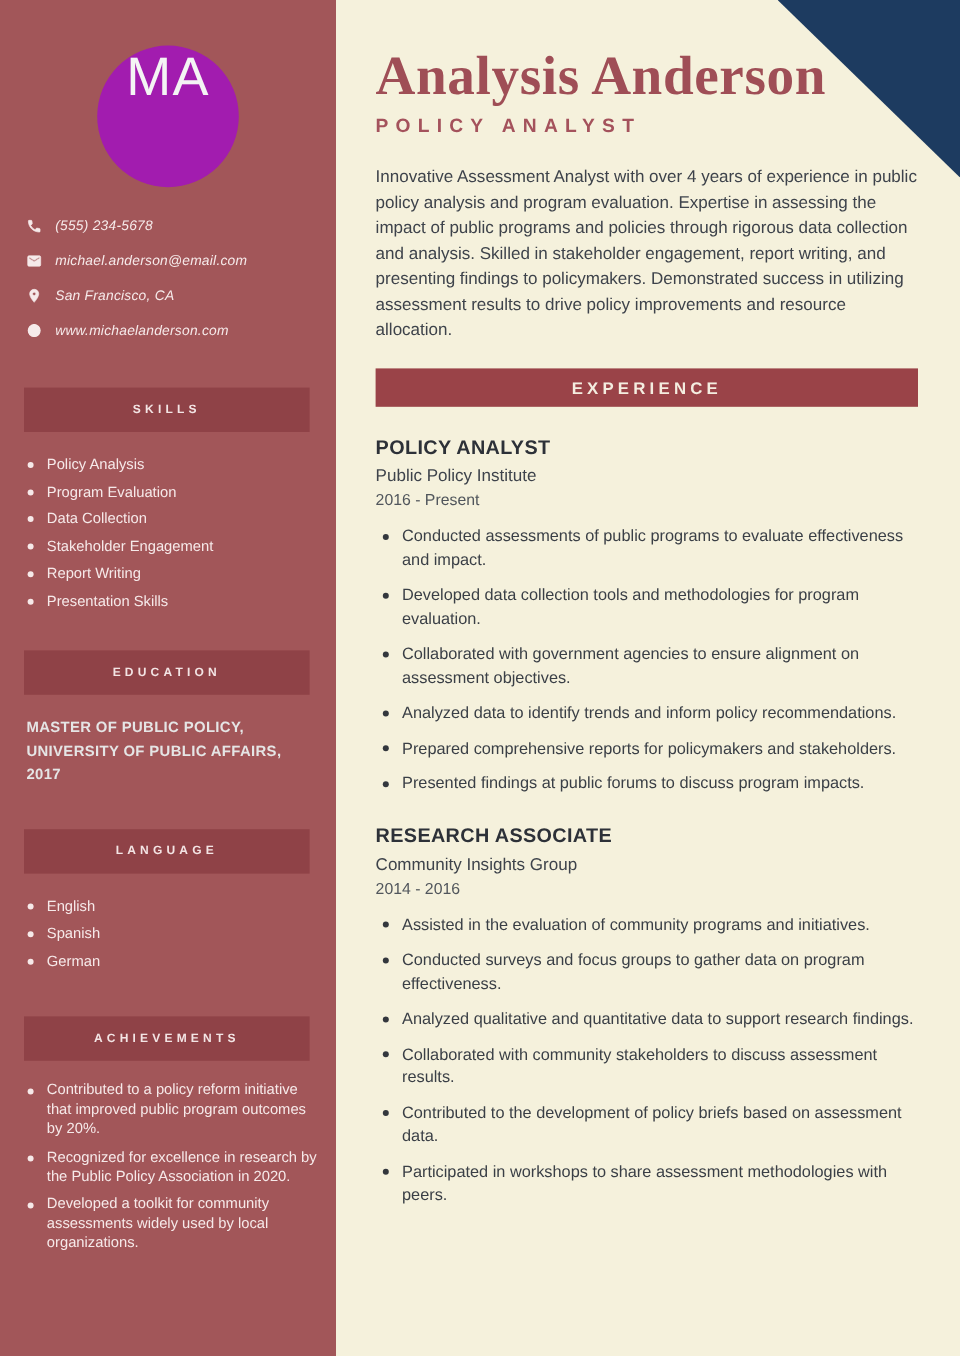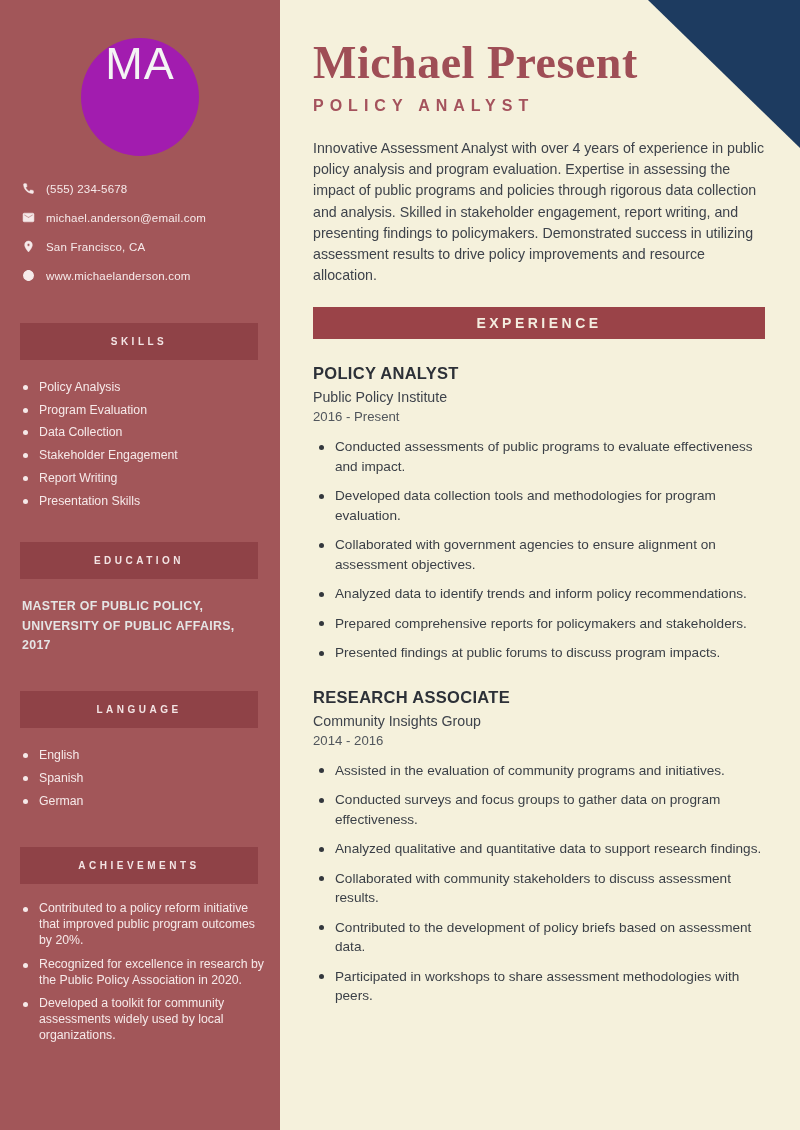--- a/index.html
+++ b/index.html
@@ -16,21 +16,21 @@
   }
   .avatar {
     width:118px; height:118px; border-radius:50%;
     background:#a21caf; margin:38px auto 0;
     display:flex; align-items:flex-start; justify-content:center;
     color:#F4F4F4; font-size:45px; font-weight:400; letter-spacing:1px;
   }
   .contacts { margin-top:18px; padding-left:22px; }
   .contact-row { display:flex; align-items:center; gap:11px; height:29px; }
   .contact-row svg { width:13px; height:13px; flex:0 0 13px; fill:#F6EAEA; stroke:#F6EAEA; }
-  .contact-row .txt { font-size:11.5px; letter-spacing:0.2px; }
+  .contact-row .txt { font-size:11.5px; letter-spacing:0.2px;font-style:italic; }
 
   .side-box {
     margin:0 22px 0 20px; height:37px; background:#8F4247;
     display:flex; align-items:center; justify-content:center;
     font-size:10px; font-weight:700; letter-spacing:3.5px; color:#F3E4E4;
   }
   .box-skills { margin-top:33px; }
   .box-education { margin-top:30px; }
   .box-language { margin-top:36px; }
   .box-achievements { margin-top:35px; }
@@ -172,21 +172,21 @@
 
   <li>Contributed to a policy reform initiative that improved public program outcomes by 20%.</li>
       <li>Recognized for excellence in research by the Public Policy Association in 2020.</li>
       <li>Developed a toolkit for community assessments widely used by local organizations.</li>
     </ul>
 </aside>
 
 <main class="main">
   <div class="corner-triangle"></div>
 
-  <h1 class="name">Michael Present</h1>
+  <h1 class="name">Analysis Anderson</h1>
   <div class="job-subtitle">POLICY ANALYST</div>
   <p class="summary">Innovative Assessment Analyst with over 4 years of experience in public policy analysis and program evaluation. Expertise in assessing the impact of public programs and policies through rigorous data collection and analysis. Skilled in stakeholder engagement, report writing, and presenting findings to policymakers. Demonstrated success in utilizing assessment results to drive policy improvements and resource allocation.</p>
 
   <div class="banner">
     <span>EXPERIENCE</span>
   </div>
 
   <section class="job">
     <h2 class="job-title">POLICY ANALYST</h2>
     <div class="company">Public Policy Institute</div>

